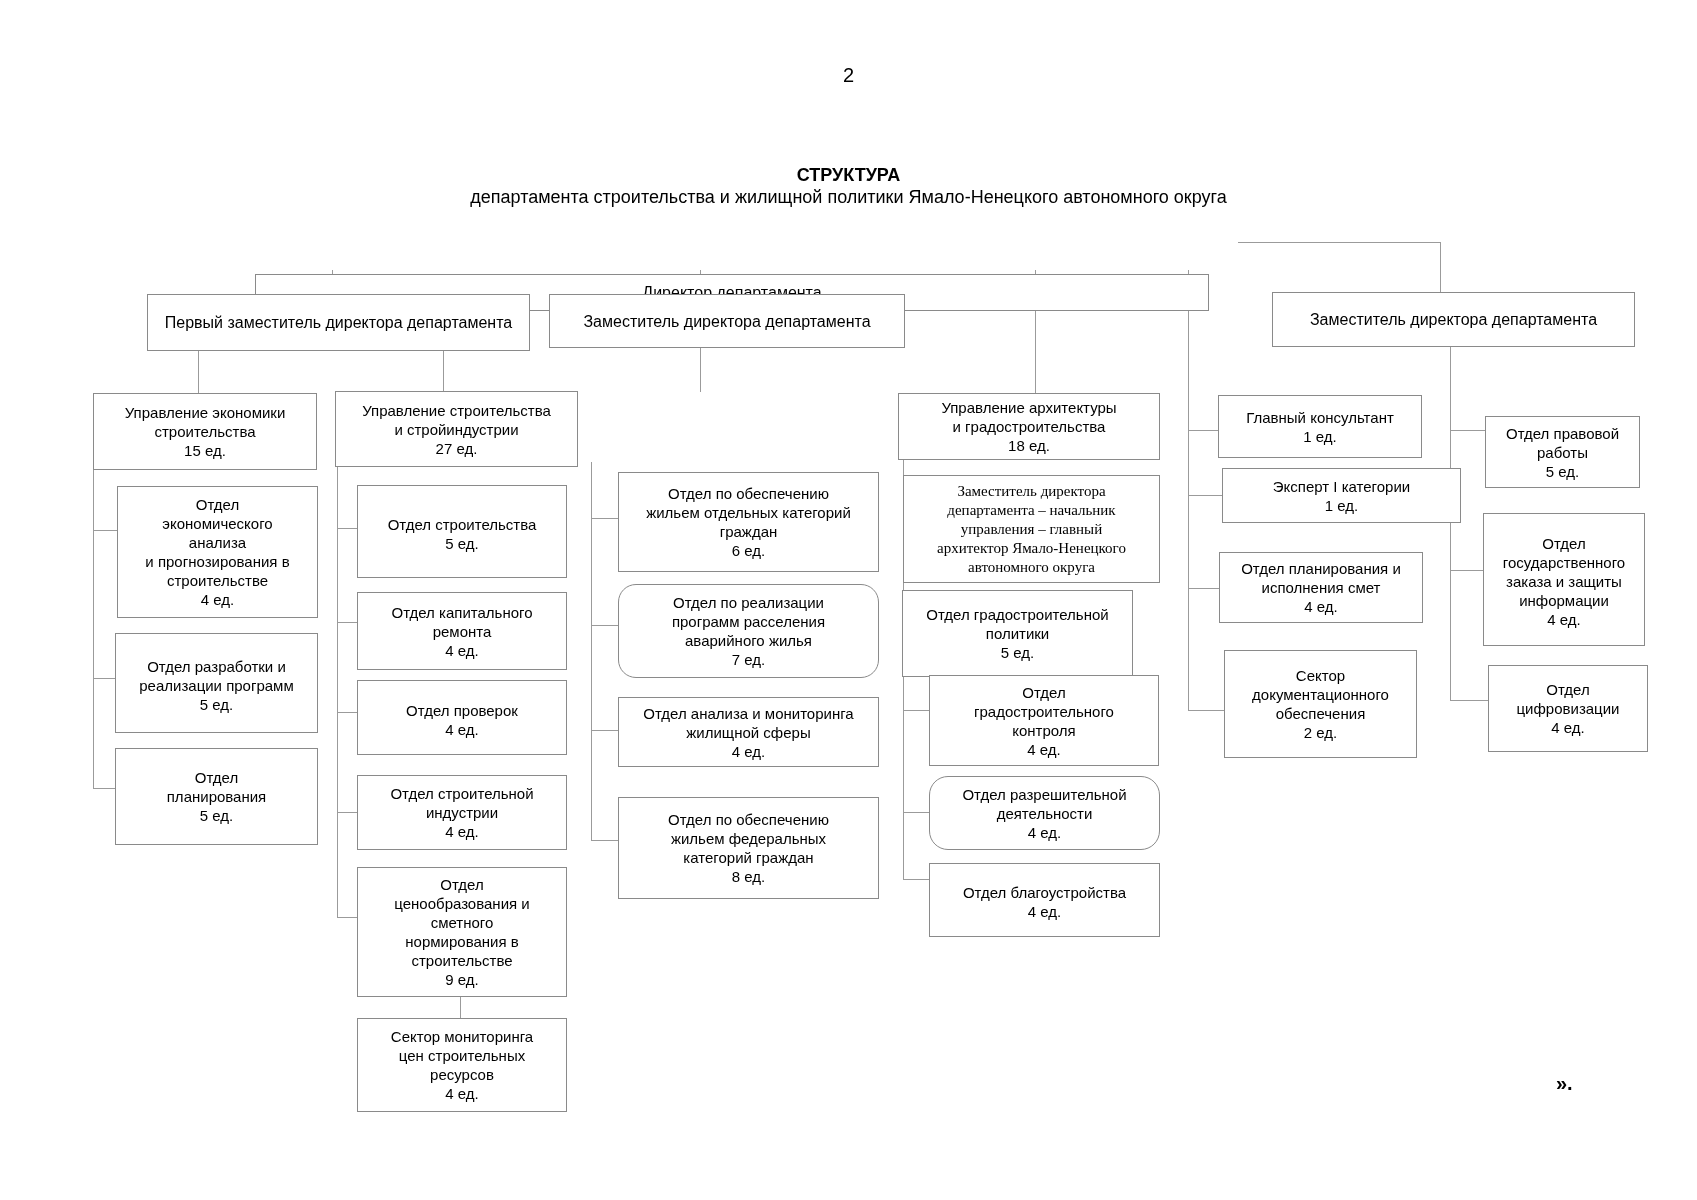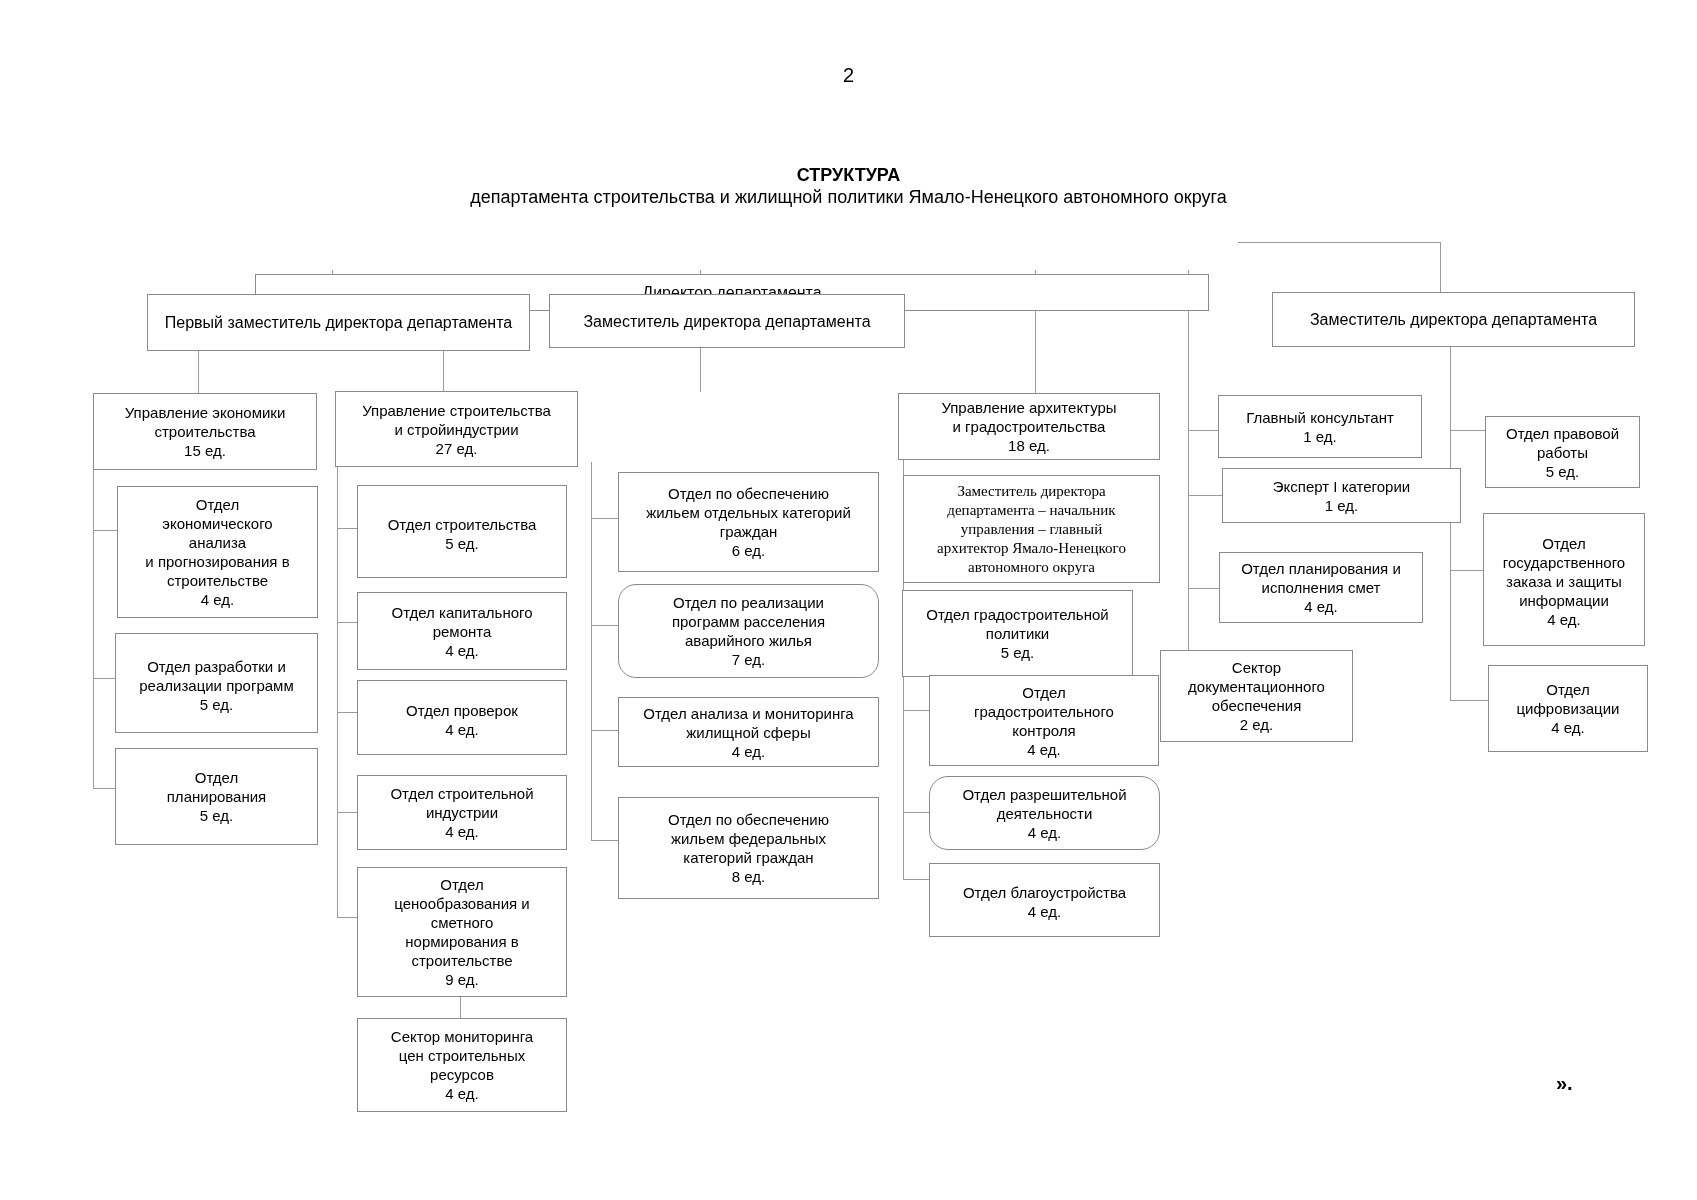--- a/index.html
+++ b/index.html
@@ -258,21 +258,21 @@
       </div>
       <div class="box" style="left: 1222px; top: 468px; width: 239px; height: 55px; border-color: rgb(138, 138, 138);">
         <span class="box-label">Эксперт I категории
 1 ед.</span>
       </div>
       <div class="box" style="left: 1219px; top: 552px; width: 204px; height: 71px; border-color: rgb(138, 138, 138);">
         <span class="box-label">Отдел планирования и
 исполнения смет
 4 ед.</span>
       </div>
-      <div class="box" style="left: 1160px; top: 650px; width: 193px; height: 92px; border-color: rgb(138, 138, 138);">
+      <div class="box" style="left: 1224px; top: 650px; width: 193px; height: 108px; border-color: rgb(138, 138, 138);">
         <span class="box-label">Сектор
 документационного
 обеспечения
 2 ед.</span>
       </div>
       <div class="box" style="left: 1485px; top: 405px; width: 155px; height: 72px; border-color: rgb(138, 138, 138); margin-top: 11px;">
         <span class="box-label">Отдел правовой
 работы
 5 ед.</span>
       </div>

